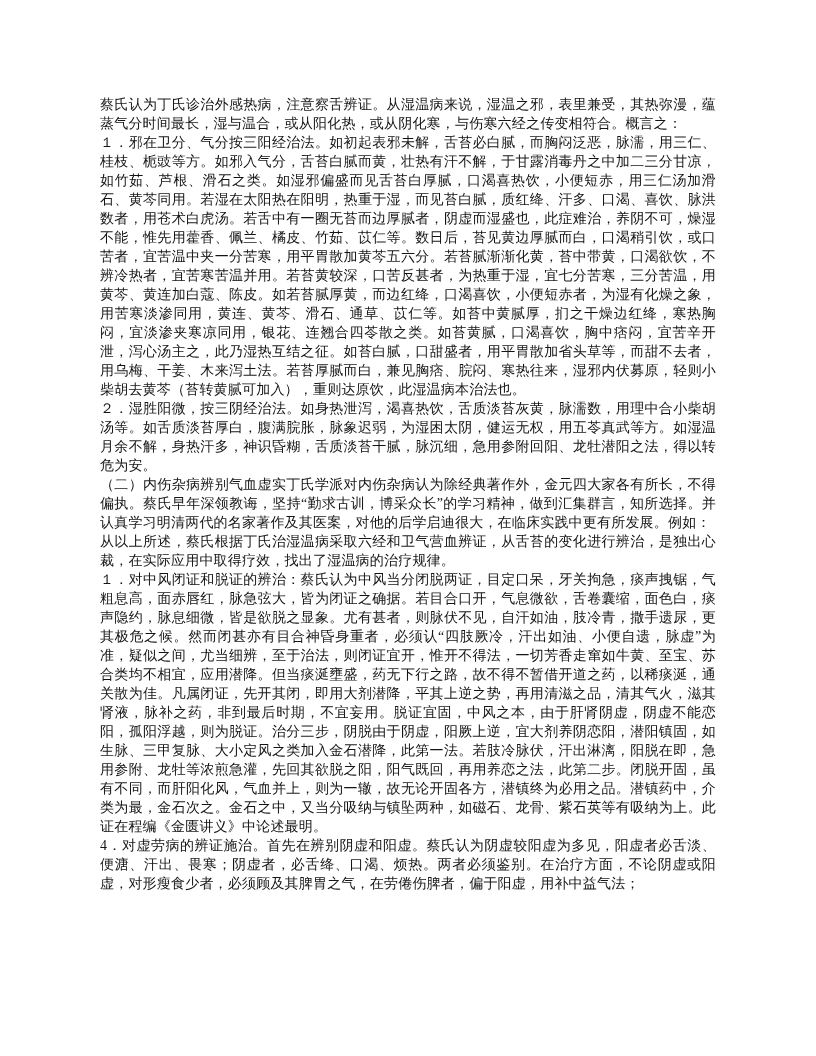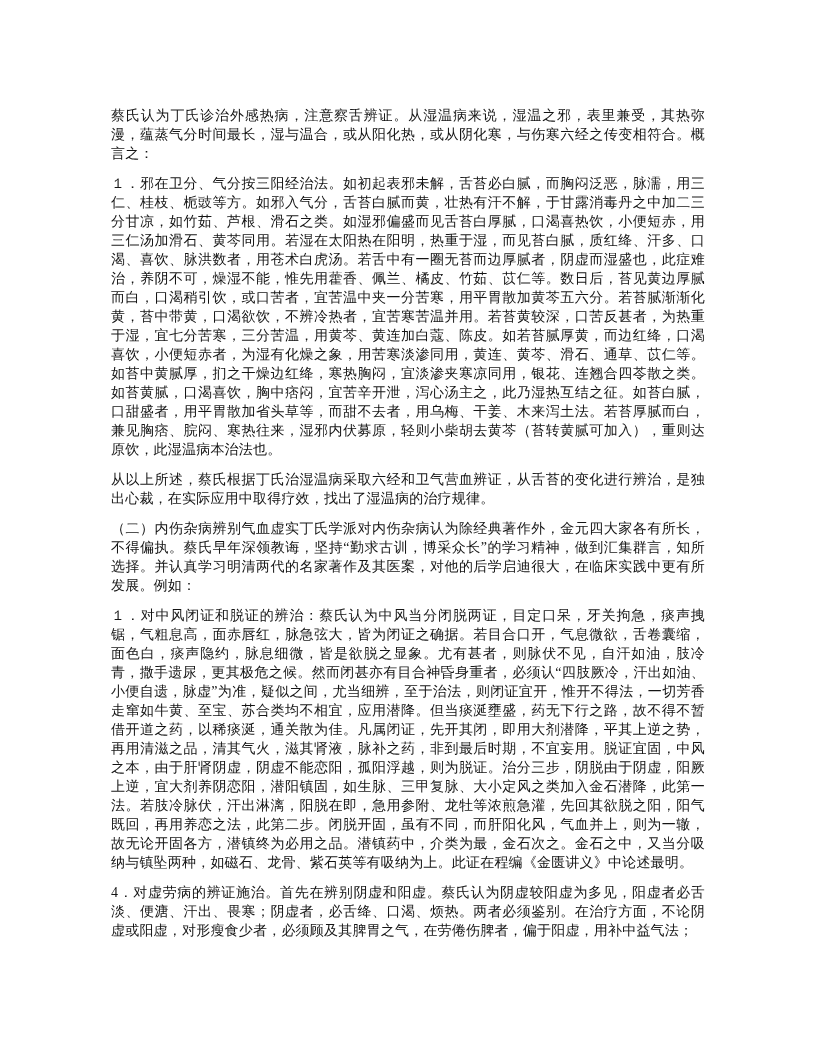--- a/index.html
+++ b/index.html
@@ -14,35 +14,36 @@
     font-family: "Liberation Serif", "DejaVu Serif", serif;
   }
   .page {
     box-sizing: border-box;
     width: 816px;
     height: 1056px;
     background: #ffffff;
     padding: 95px 100px 60px 100px;
   }
   .doc-body p {
-    margin: 11px;
+    margin: 0;
     padding: 0;
     font-size: 14px;
     line-height: 19px;
     color: #141414;
     text-align: justify;
     word-break: break-all;
     letter-spacing: 0.2px;
   }
 </style>
 </head>
 <body>
 
 <div class="page">
   <div class="doc-body">
     <p>蔡氏认为丁氏诊治外感热病，注意察舌辨证。从湿温病来说，湿温之邪，表里兼受，其热弥漫，蕴蒸气分时间最长，湿与温合，或从阳化热，或从阴化寒，与伤寒六经之传变相符合。概言之：</p>
     <p>１．邪在卫分、气分按三阳经治法。如初起表邪未解，舌苔必白腻，而胸闷泛恶，脉濡，用三仁、桂枝、栀豉等方。如邪入气分，舌苔白腻而黄，壮热有汗不解，于甘露消毒丹之中加二三分甘凉，如竹茹、芦根、滑石之类。如湿邪偏盛而见舌苔白厚腻，口渴喜热饮，小便短赤，用三仁汤加滑石、黄芩同用。若湿在太阳热在阳明，热重于湿，而见苔白腻，质红绛、汗多、口渴、喜饮、脉洪数者，用苍术白虎汤。若舌中有一圈无苔而边厚腻者，阴虚而湿盛也，此症难治，养阴不可，燥湿不能，惟先用藿香、佩兰、橘皮、竹茹、苡仁等。数日后，苔见黄边厚腻而白，口渴稍引饮，或口苦者，宜苦温中夹一分苦寒，用平胃散加黄芩五六分。若苔腻渐渐化黄，苔中带黄，口渴欲饮，不辨冷热者，宜苦寒苦温并用。若苔黄较深，口苦反甚者，为热重于湿，宜七分苦寒，三分苦温，用黄芩、黄连加白蔻、陈皮。如若苔腻厚黄，而边红绛，口渴喜饮，小便短赤者，为湿有化燥之象，用苦寒淡渗同用，黄连、黄芩、滑石、通草、苡仁等。如苔中黄腻厚，扪之干燥边红绛，寒热胸闷，宜淡渗夹寒凉同用，银花、连翘合四苓散之类。如苔黄腻，口渴喜饮，胸中痞闷，宜苦辛开泄，泻心汤主之，此乃湿热互结之征。如苔白腻，口甜盛者，用平胃散加省头草等，而甜不去者，用乌梅、干姜、木来泻土法。若苔厚腻而白，兼见胸痞、脘闷、寒热往来，湿邪内伏募原，轻则小柴胡去黄芩（苔转黄腻可加入），重则达原饮，此湿温病本治法也。</p>
+    <p>２．湿胜阳微，按三阴经治法。如身热泄泻，渴喜热饮，舌质淡苔灰黄，脉濡数，用理中合小柴胡汤等。如舌质淡苔厚白，腹满脘胀，脉象迟弱，为湿困太阴，健运无权，用五苓真武等方。如湿温月余不解，身热汗多，神识昏糊，舌质淡苔干腻，脉沉细，急用参附回阳、龙牡潜阳之法，得以转危为安。</p>
+    <p>（二）内伤杂病辨别气血虚实丁氏学派对内伤杂病认为除经典著作外，金元四大家各有所长，不得偏执。蔡氏早年深领教诲，坚持“勤求古训，博采众长”的学习精神，做到汇集群言，知所选择。并认真学习明清两代的名家著作及其医案，对他的后学启迪很大，在临床实践中更有所发展。例如：</p>
     <p>从以上所述，蔡氏根据丁氏治湿温病采取六经和卫气营血辨证，从舌苔的变化进行辨治，是独出心裁，在实际应用中取得疗效，找出了湿温病的治疗规律。</p>
-    <p>（二）内伤杂病辨别气血虚实丁氏学派对内伤杂病认为除经典著作外，金元四大家各有所长，不得偏执。蔡氏早年深领教诲，坚持“勤求古训，博采众长”的学习精神，做到汇集群言，知所选择。并认真学习明清两代的名家著作及其医案，对他的后学启迪很大，在临床实践中更有所发展。例如：</p>
     <p>１．对中风闭证和脱证的辨治：蔡氏认为中风当分闭脱两证，目定口呆，牙关拘急，痰声拽锯，气粗息高，面赤唇红，脉急弦大，皆为闭证之确据。若目合口开，气息微欲，舌卷囊缩，面色白，痰声隐约，脉息细微，皆是欲脱之显象。尤有甚者，则脉伏不见，自汗如油，肢冷青，撒手遗尿，更其极危之候。然而闭甚亦有目合神昏身重者，必须认“四肢厥冷，汗出如油、小便自遗，脉虚”为准，疑似之间，尤当细辨，至于治法，则闭证宜开，惟开不得法，一切芳香走窜如牛黄、至宝、苏合类均不相宜，应用潜降。但当痰涎壅盛，药无下行之路，故不得不暂借开道之药，以稀痰涎，通关散为佳。凡属闭证，先开其闭，即用大剂潜降，平其上逆之势，再用清滋之品，清其气火，滋其肾液，脉补之药，非到最后时期，不宜妄用。脱证宜固，中风之本，由于肝肾阴虚，阴虚不能恋阳，孤阳浮越，则为脱证。治分三步，阴脱由于阴虚，阳厥上逆，宜大剂养阴恋阳，潜阳镇固，如生脉、三甲复脉、大小定风之类加入金石潜降，此第一法。若肢冷脉伏，汗出淋漓，阳脱在即，急用参附、龙牡等浓煎急灌，先回其欲脱之阳，阳气既回，再用养恋之法，此第二步。闭脱开固，虽有不同，而肝阳化风，气血并上，则为一辙，故无论开固各方，潜镇终为必用之品。潜镇药中，介类为最，金石次之。金石之中，又当分吸纳与镇坠两种，如磁石、龙骨、紫石英等有吸纳为上。此证在程编《金匮讲义》中论述最明。</p>
     <p>4．对虚劳病的辨证施治。首先在辨别阴虚和阳虚。蔡氏认为阴虚较阳虚为多见，阳虚者必舌淡、便溏、汗出、畏寒；阴虚者，必舌绛、口渴、烦热。两者必须鉴别。在治疗方面，不论阴虚或阳虚，对形瘦食少者，必须顾及其脾胃之气，在劳倦伤脾者，偏于阳虚，用补中益气法；</p>
   </div>
 </div>
 
 </body></html>

